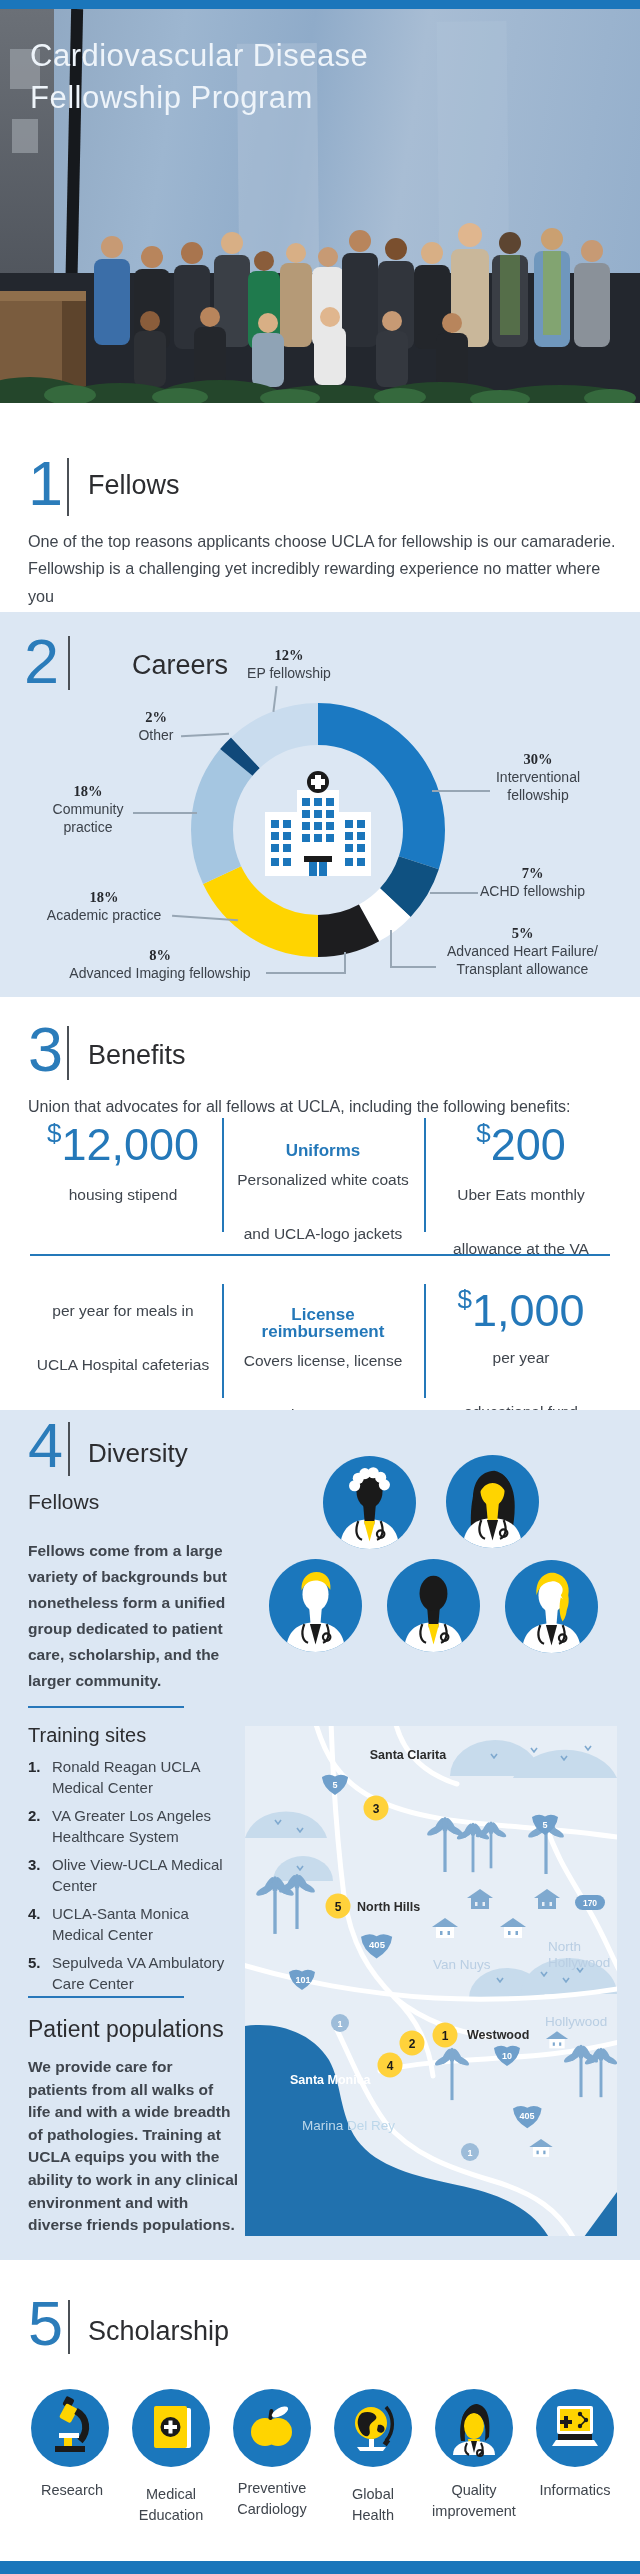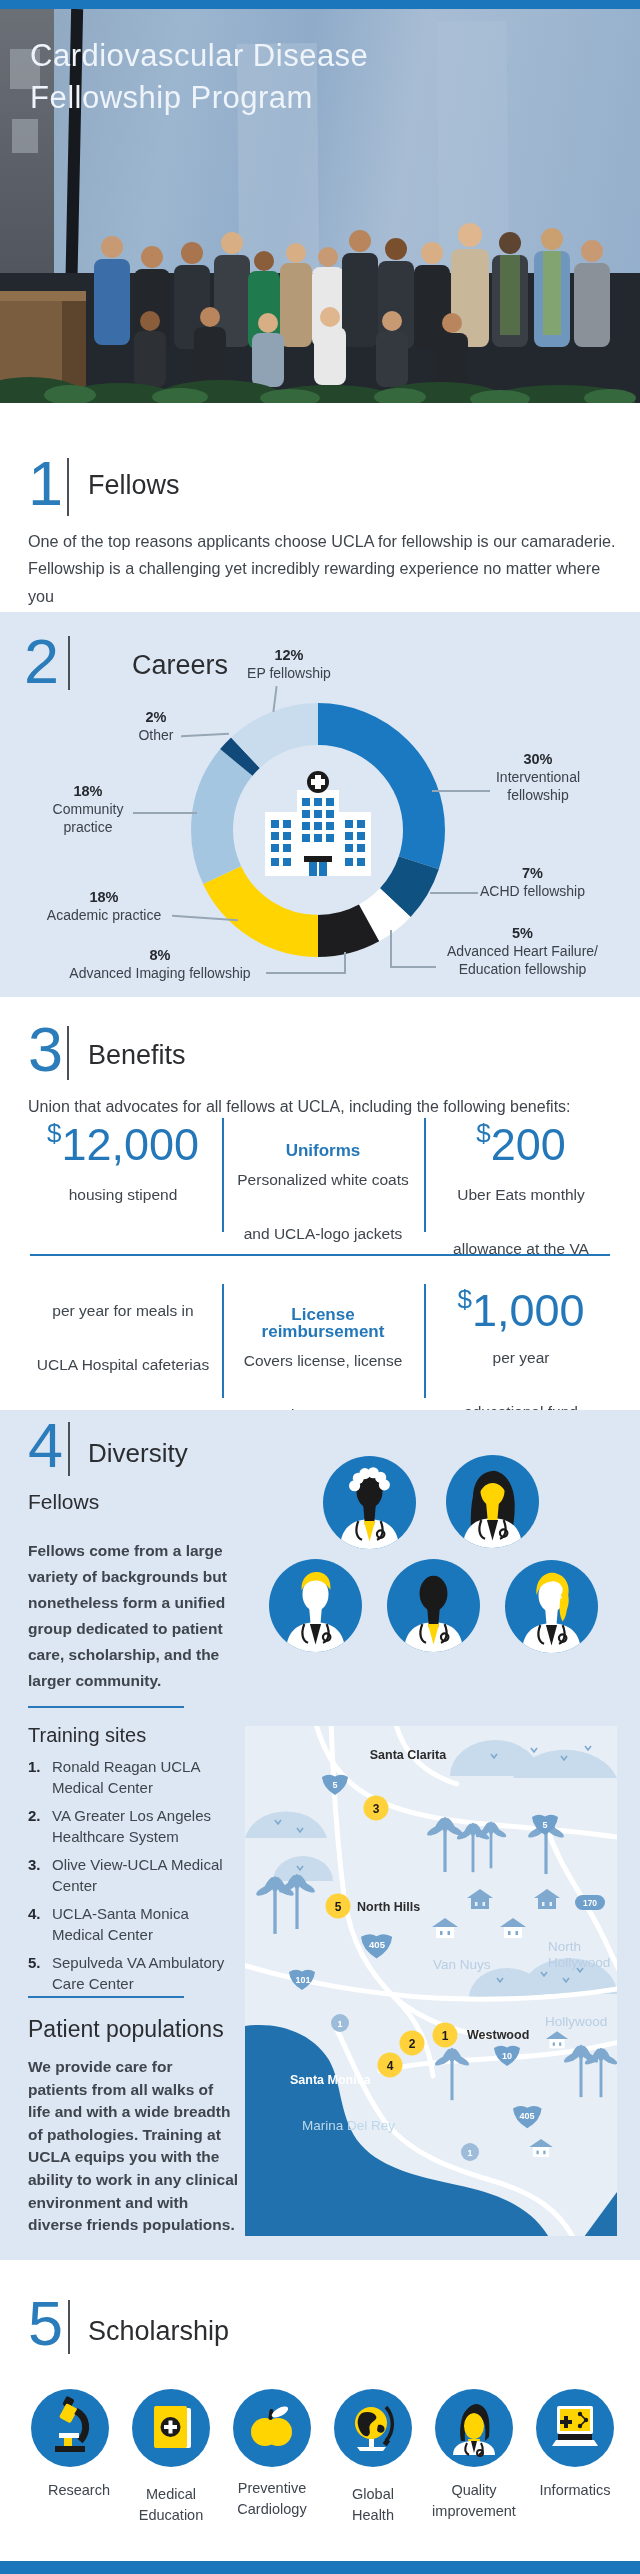--- a/index.html
+++ b/index.html
@@ -19,21 +19,21 @@
   .frame{position:absolute;background:#9aa0a6;opacity:.7;}
   #title{position:absolute;left:30px;top:26px;color:#eef4fa;font-size:31px;font-weight:300;line-height:42px;letter-spacing:.5px;}
   
   .num{font-size:63px;font-weight:300;color:#2b7cba;line-height:1;}
   .sdiv{width:2px;background:#4b5056;}
   .stitle{font-size:27px;color:#2c2d30;}
   .body16{font-size:16.2px;line-height:27.4px;color:#3f454d;}
   
   #careers-bg{left:0;top:612px;width:640px;height:385px;background:#dce7f3;}
   .clabel{position:absolute;text-align:center;font-size:14px;line-height:18px;color:#3c424a;}
-  .clabel b{font-size:14.5px;color:#26292e;}
+  .clabel b{font-size:14.5px;color:#26292e;font-family:Liberation Serif, serif;}
   .lead{position:absolute;background:#97a6b4;}
   
   .bcell{position:absolute;text-align:center;}
   .amt{font-size:45px;font-weight:400;color:#2478b9;line-height:1;}
   .amt .cur{font-size:26px;vertical-align:18px;}
   .btitle{font-size:17px;font-weight:bold;color:#2478b9;line-height:1;}
   .bline{font-size:15.5px;line-height:22px;color:#3f454d;margin-top:32px;}
   .vdiv{position:absolute;width:2px;background:#2478b9;}
   .hdiv{position:absolute;height:2px;background:#2478b9;}
   
@@ -228,21 +228,21 @@
   <div class="abs clabel" style="left:28px;top:782px;width:120px;">
     <b>18%</b><br><span>Community</span><br><span>practice</span>
   </div>
   <div class="abs clabel" style="left:460px;top:864px;width:145px;">
     <b>7%</b><br><span>ACHD fellowship</span>
   </div>
   <div class="abs clabel" style="left:24px;top:888px;width:160px;">
     <b>18%</b><br><span>Academic practice</span>
   </div>
   <div class="abs clabel" style="left:430px;top:924px;width:185px;">
-    <b>5%</b><br><span>Advanced Heart Failure/</span><br><span>Education fellowship</span>
+    <b>5%</b><br><span>Advanced Heart Failure/</span><br><span>Transplant allowance</span>
   </div>
   <div class="abs clabel" style="left:60px;top:946px;width:200px;">
     <b>8%</b><br><span>Advanced Imaging fellowship</span>
   </div>
 
   <div class="lead" style="left:274px;top:686px;width:1.5px;height:26px;transform:rotate(7deg);"></div>
   <div class="lead" style="left:181px;top:734px;width:48px;height:1.5px;transform:rotate(-3deg);"></div>
   <div class="lead" style="left:432px;top:790px;width:58px;height:1.5px;"></div>
   <div class="lead" style="left:133px;top:812px;width:64px;height:1.5px;"></div>
   <div class="lead" style="left:430px;top:892px;width:48px;height:1.5px;"></div>
@@ -610,21 +610,21 @@
     <rect x="28" y="27" width="4" height="12" fill="#1a1a1a"></rect>
       <rect x="24" y="31" width="12" height="4" fill="#1a1a1a"></rect>
     <circle cx="44" cy="25" r="2.2" fill="#1a1a1a"></circle>
       <circle cx="50" cy="31" r="2.2" fill="#1a1a1a"></circle>
       <circle cx="44" cy="37" r="2.2" fill="#1a1a1a"></circle>
     <path d="M44,25 L50,31 L44,37" stroke="#1a1a1a" stroke-width="1.6" fill="none"></path>
     <rect x="22" y="45" width="34" height="6" fill="#1a1a1a"></rect>
     <path d="M16,57 L62,57 L58,51 L20,51 Z" fill="#ffffff"></path>
   </svg>
 
-  <div class="slabel" style="left:6px;top:2480px;text-align:right;">
+  <div class="slabel" style="left:20px;top:2480px;">
     <div>Research</div>
       <div></div>
   </div>
   <div class="slabel" style="left:119px;top:2484px;">
     <div>Medical</div>
       <div>Education</div>
   </div>
   <div class="slabel" style="left:220px;top:2478px;">
     <div>Preventive</div>
       <div>Cardiology</div>

